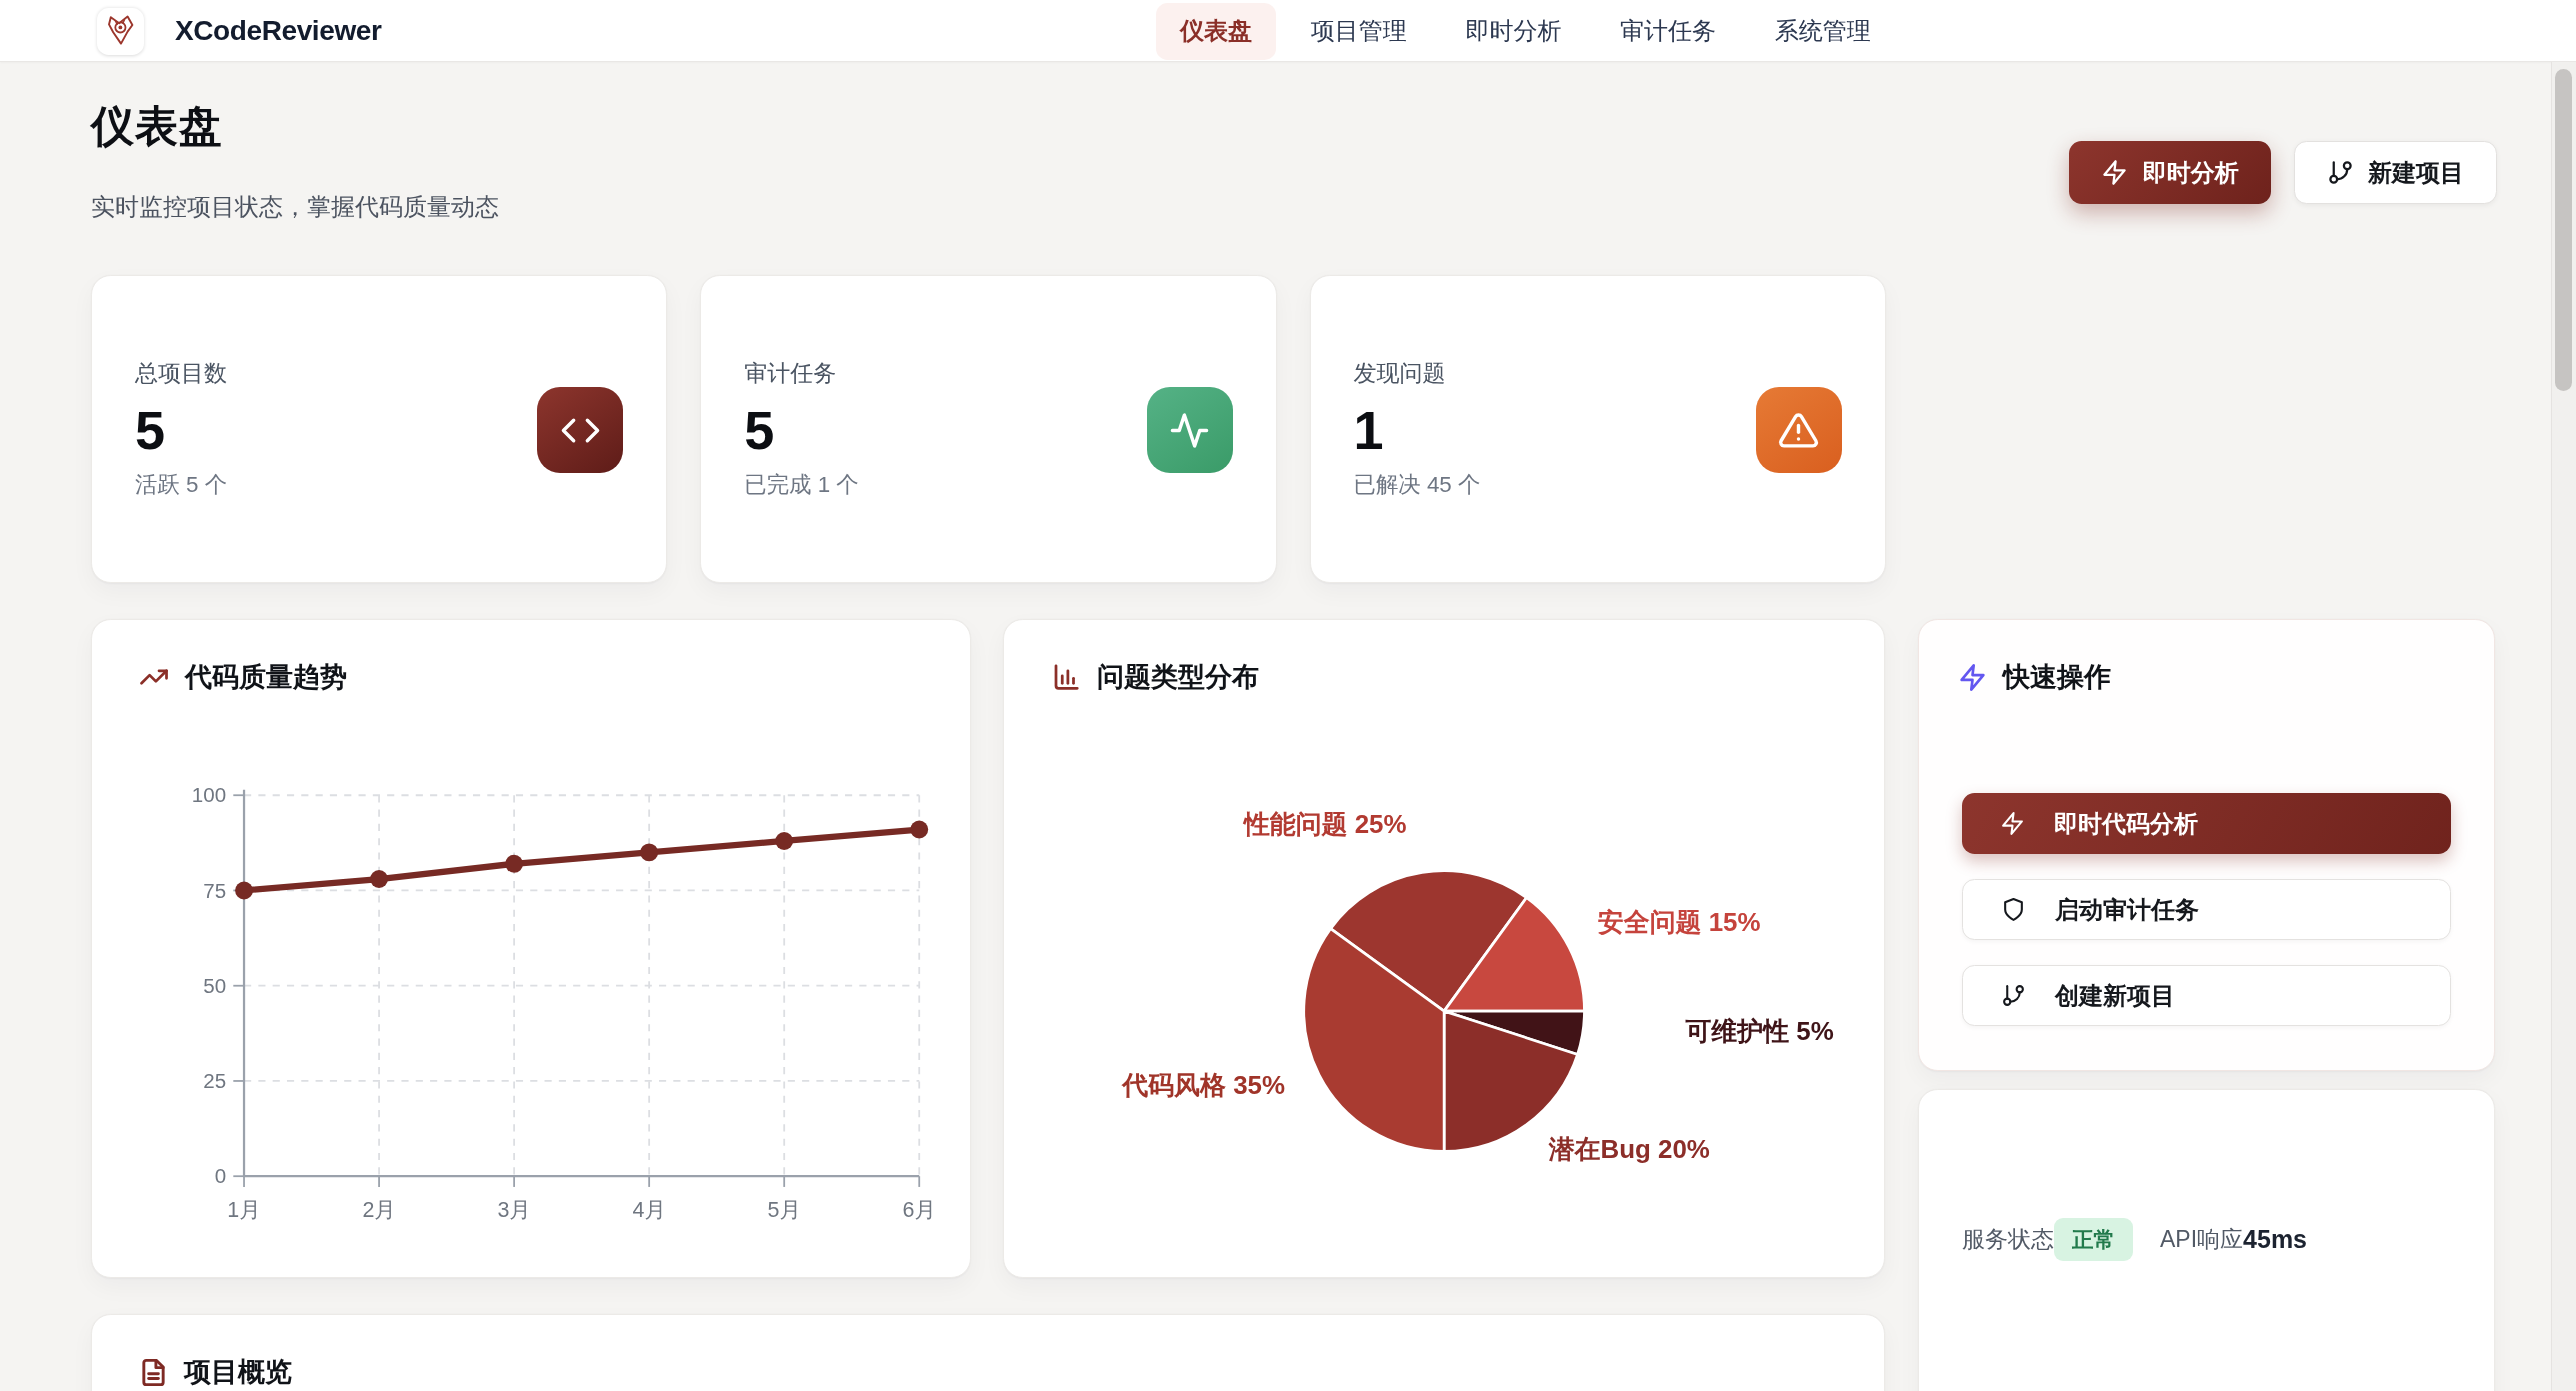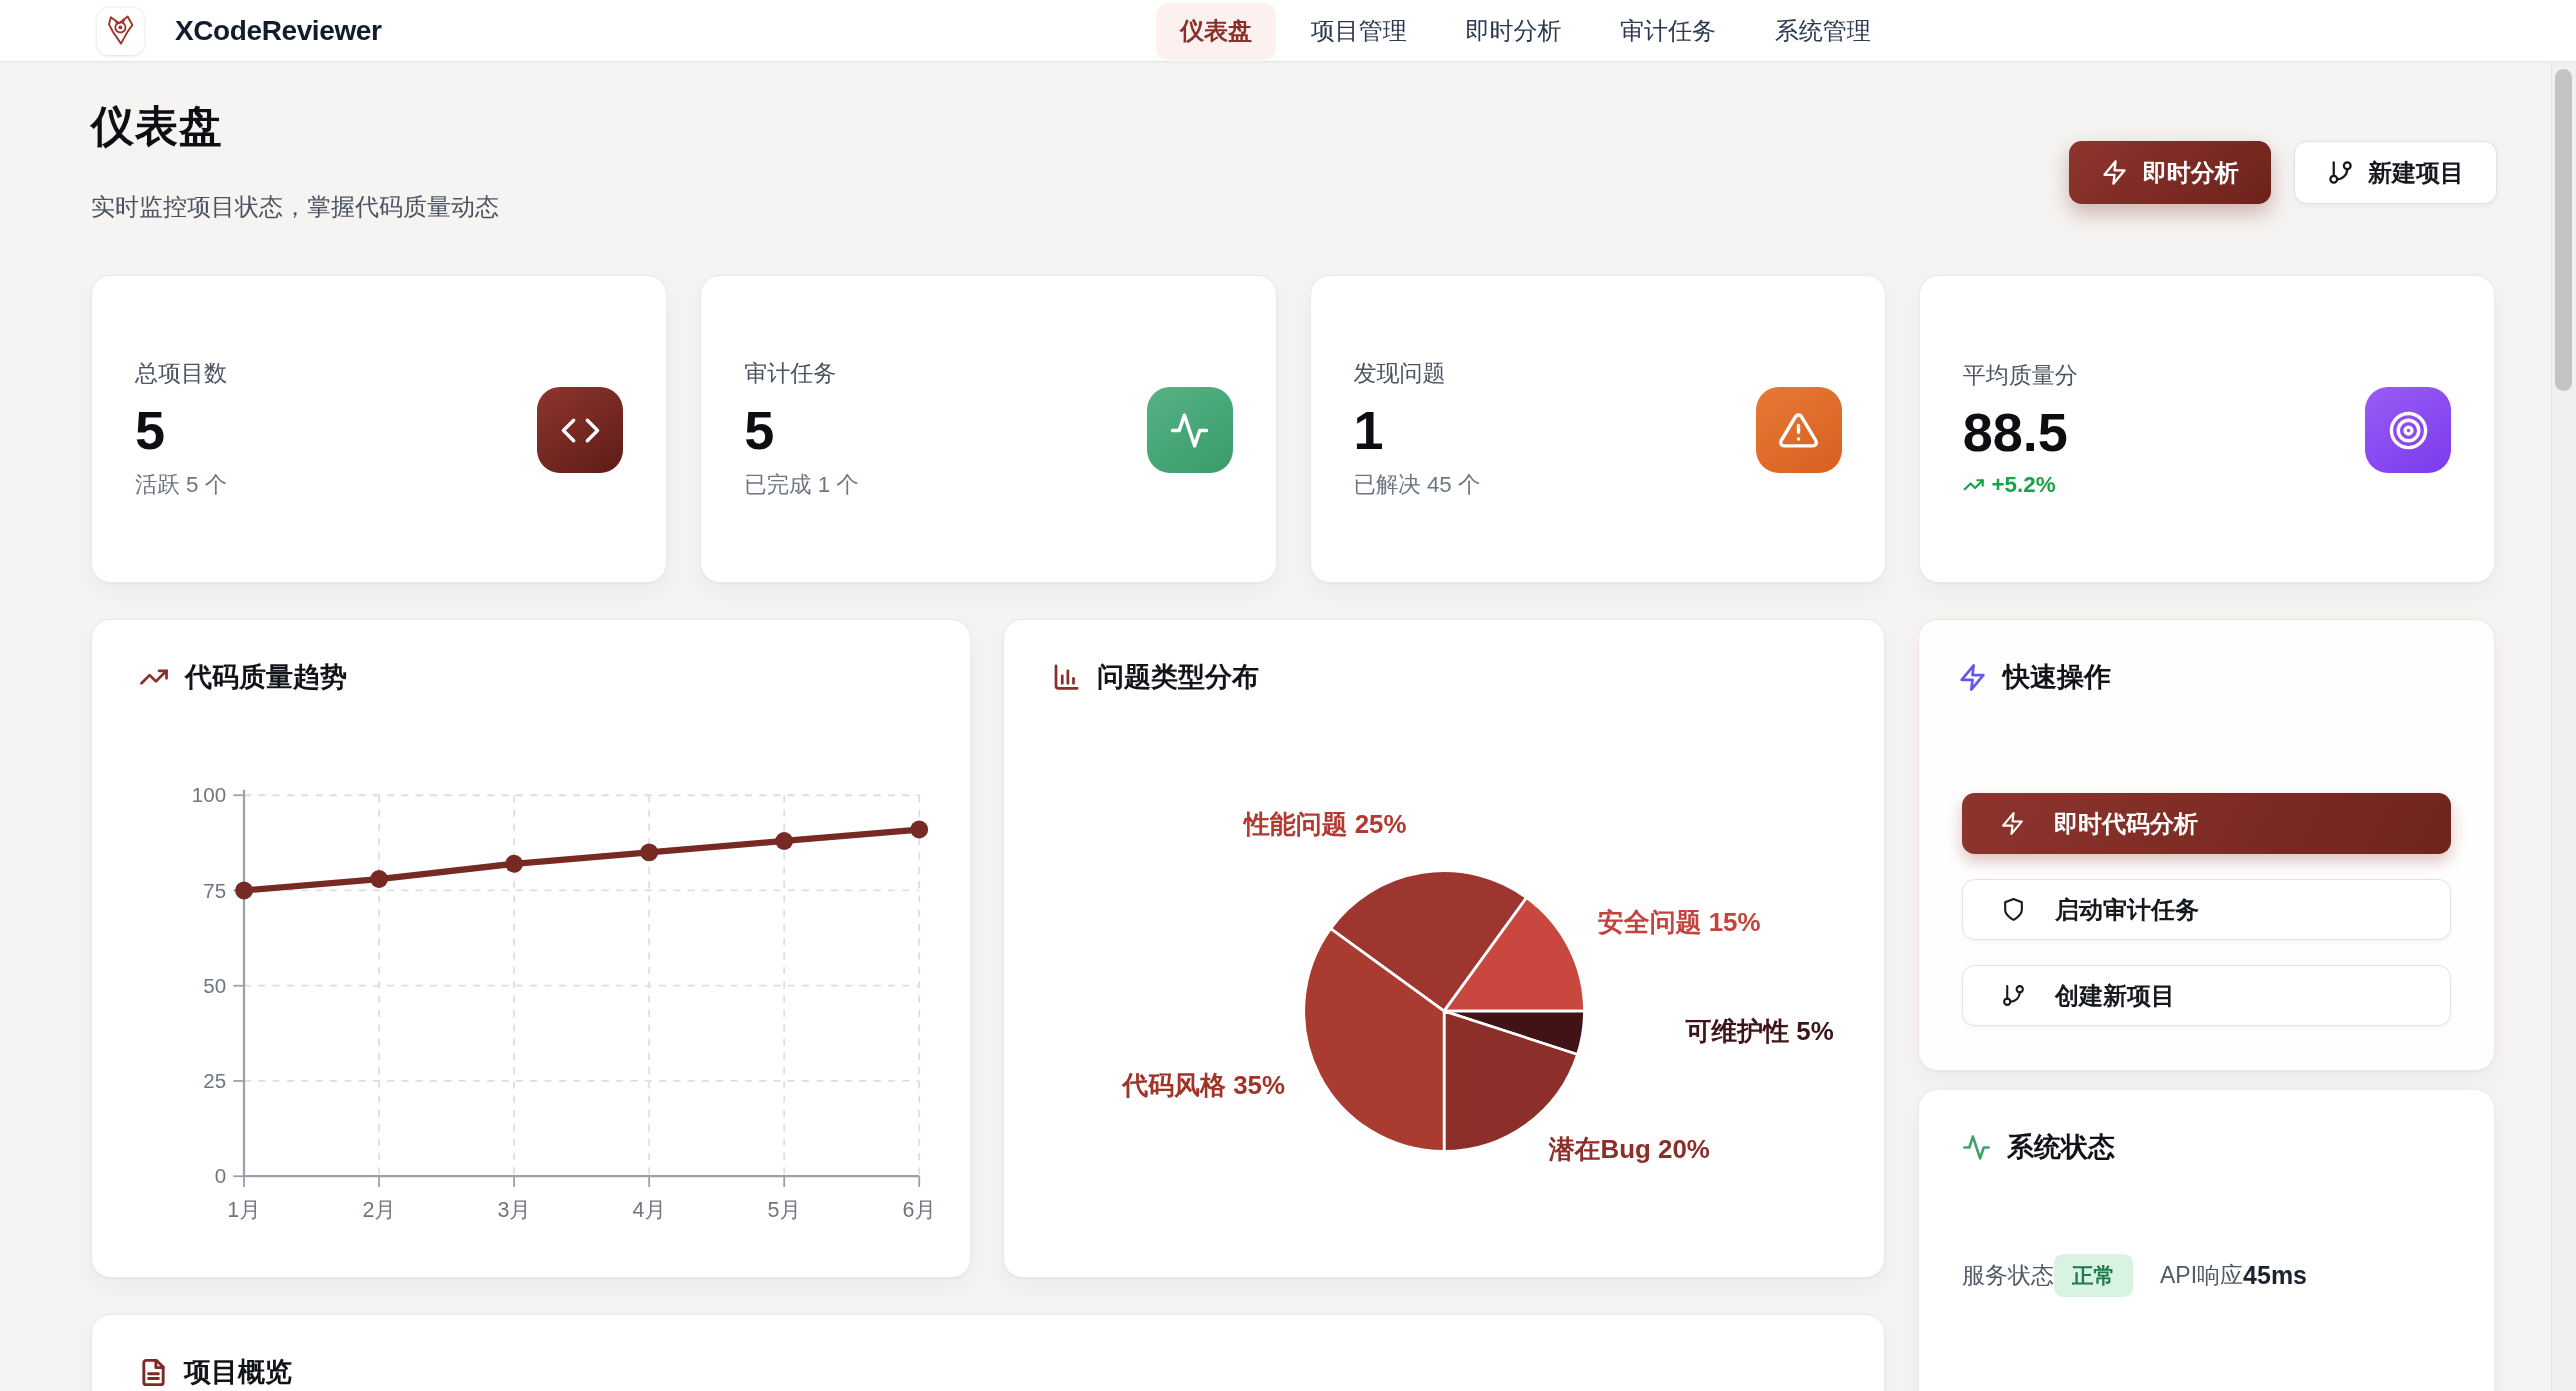--- a/index.html
+++ b/index.html
@@ -161,40 +161,20 @@
       <div class="stat-sub">已解决 45 个</div>
       <div class="icon-tile tile-alert">
         <svg width="41" height="41" viewBox="0 0 24 24" fill="none" stroke="#fff" stroke-width="2" stroke-linecap="round" stroke-linejoin="round">
             <path d="M10.29 3.86 1.82 18a2 2 0 0 0 1.71 3h16.94a2 2 0 0 0 1.71-3L13.71 3.86a2 2 0 0 0-3.42 0z"></path>
             <line x1="12" y1="9" x2="12" y2="13"></line>
             <line x1="12" y1="17" x2="12.01" y2="17"></line>
           </svg>
       </div>
     </div>
 
-    <div class="card stat-card">
-      <div class="stat-label">平均质量分</div>
-      <div class="stat-value">88.5</div>
-      <div class="stat-sub green">
-        <span style="display:flex;">
-          <svg width="21.5" height="21.5" viewBox="0 0 24 24" fill="none" stroke="#16a34a" stroke-width="2.4" stroke-linecap="round" stroke-linejoin="round">
-              <polyline points="22 7 13.5 15.5 8.5 10.5 2 17"></polyline>
-              <polyline points="16 7 22 7 22 13"></polyline>
-            </svg>
-        </span>
-        <span>+5.2%</span>
-      </div>
-      <div class="icon-tile tile-target">
-        <svg width="41" height="41" viewBox="0 0 24 24" fill="none" stroke="#fff" stroke-width="2" stroke-linecap="round" stroke-linejoin="round">
-            <circle cx="12" cy="12" r="10"></circle>
-            <circle cx="12" cy="12" r="6"></circle>
-            <circle cx="12" cy="12" r="2"></circle>
-          </svg>
-      </div>
-    </div>
   </div>
 
   <div class="charts-row">
 
     <div class="card chart-card card-a">
       <div class="title-row">
         <span style="display:flex;">
           <svg width="30" height="30" viewBox="0 0 24 24" fill="none" stroke="#8b2f28" stroke-width="2.2" stroke-linecap="round" stroke-linejoin="round">
               <polyline points="22 7 13.5 15.5 8.5 10.5 2 17"></polyline>
               <polyline points="16 7 22 7 22 13"></polyline>
@@ -307,28 +287,20 @@
                   <circle cx="6" cy="18" r="3"></circle>
                   <path d="M18 9a9 9 0 0 1-9 9"></path>
                 </svg>
             </span>
             <span>创建新项目</span>
           </button>
         </div>
       </div>
 
       <div class="card status-card">
-        <div class="title-row" style="position:static; display:flex;">
-          <span style="display:flex;">
-            <svg width="29" height="29" viewBox="0 0 24 24" fill="none" stroke="#3fa26a" stroke-width="2.2" stroke-linecap="round" stroke-linejoin="round">
-                <path d="M22 12h-4l-3 9L9 3l-3 9H2"></path>
-              </svg>
-          </span>
-          <span class="t">系统状态</span>
-        </div>
         <div class="status-rows">
           <div class="status-row">
             <span class="status-label">服务状态</span>
             <span class="badge">正常</span>
           </div>
           <div class="status-row">
             <span class="status-label">API响应</span>
             <span class="status-value">45ms</span>
           </div>
         </div>

